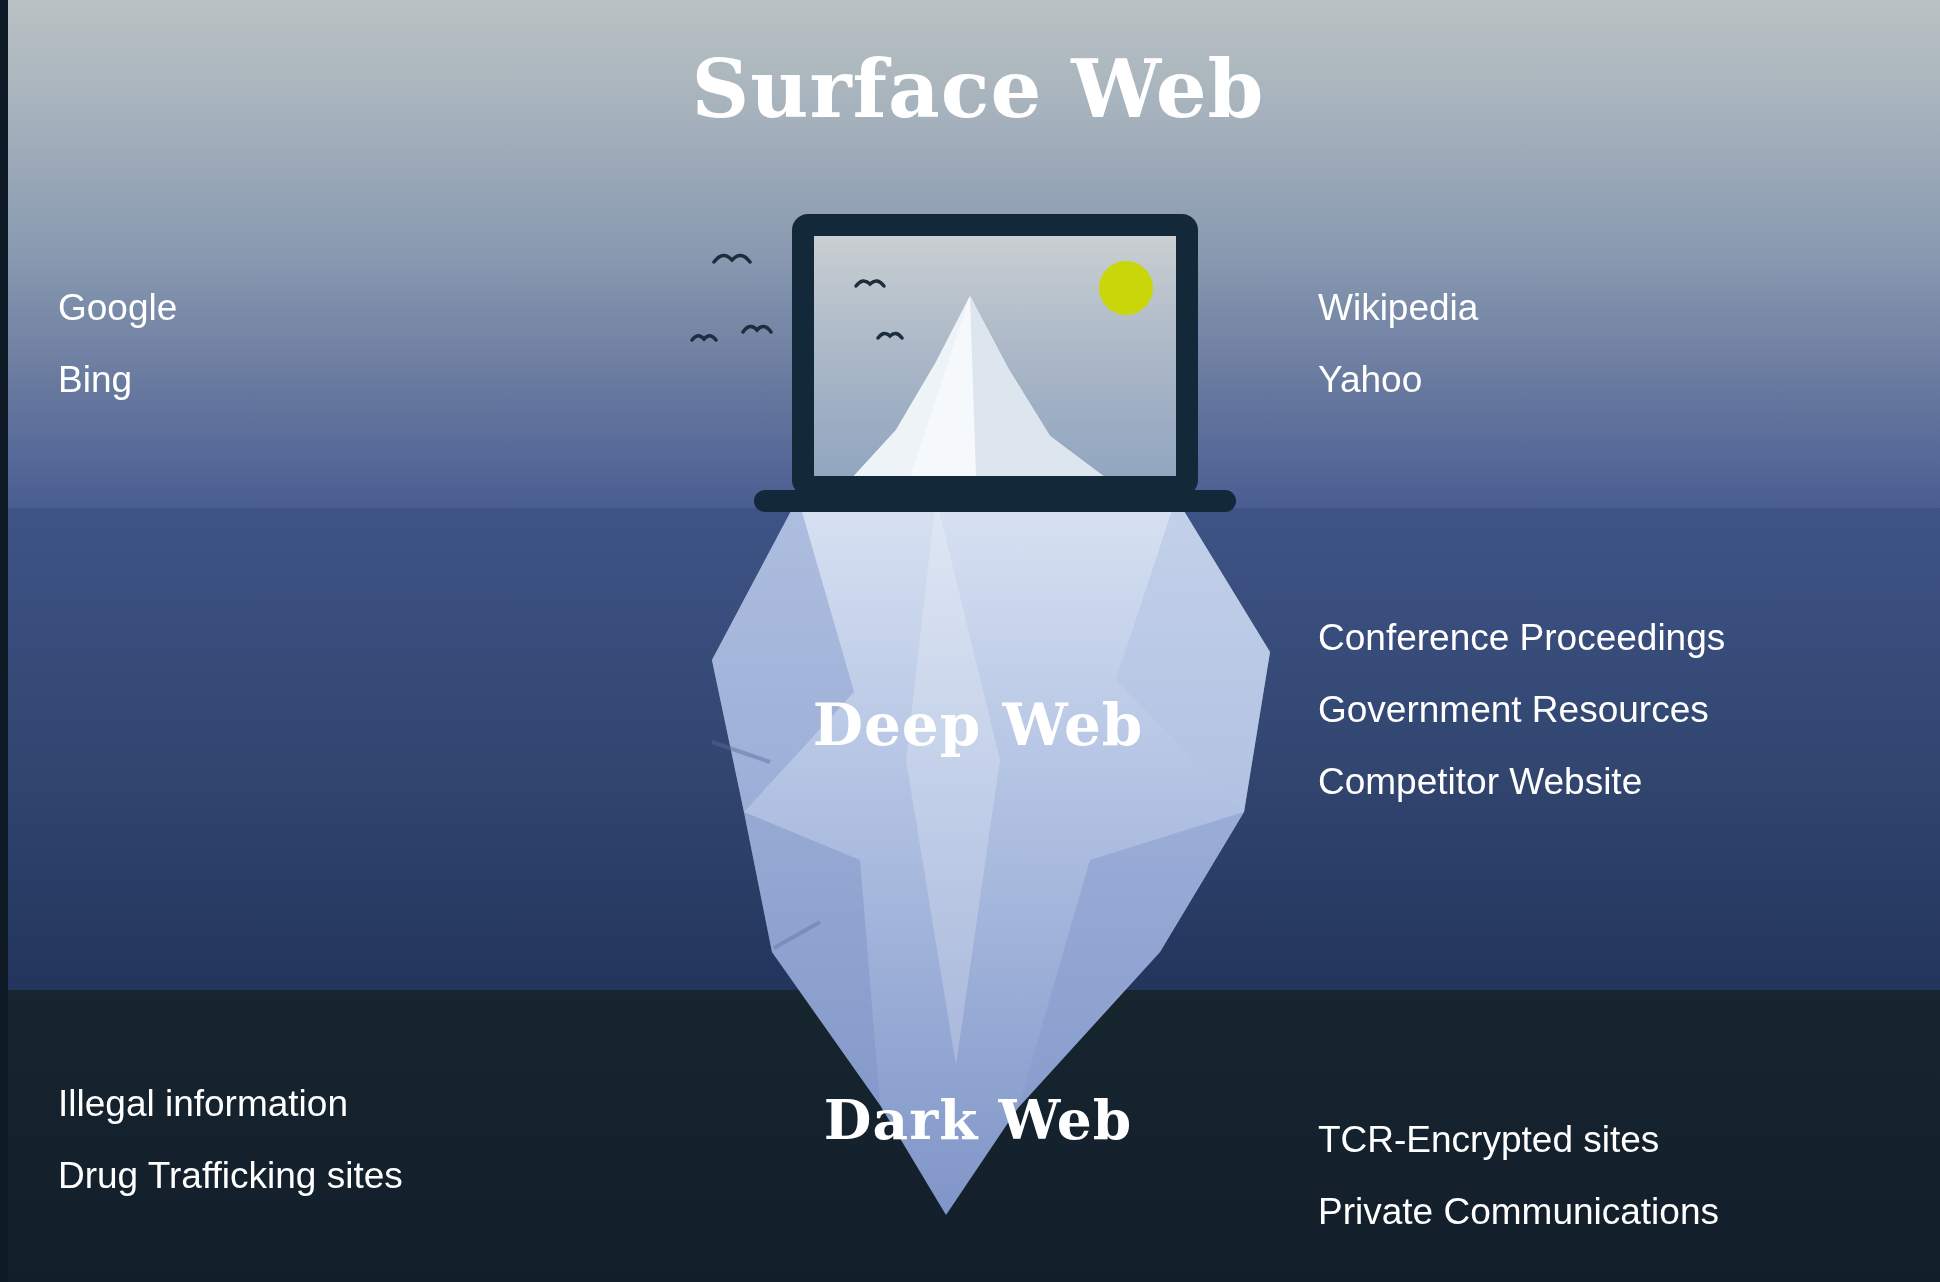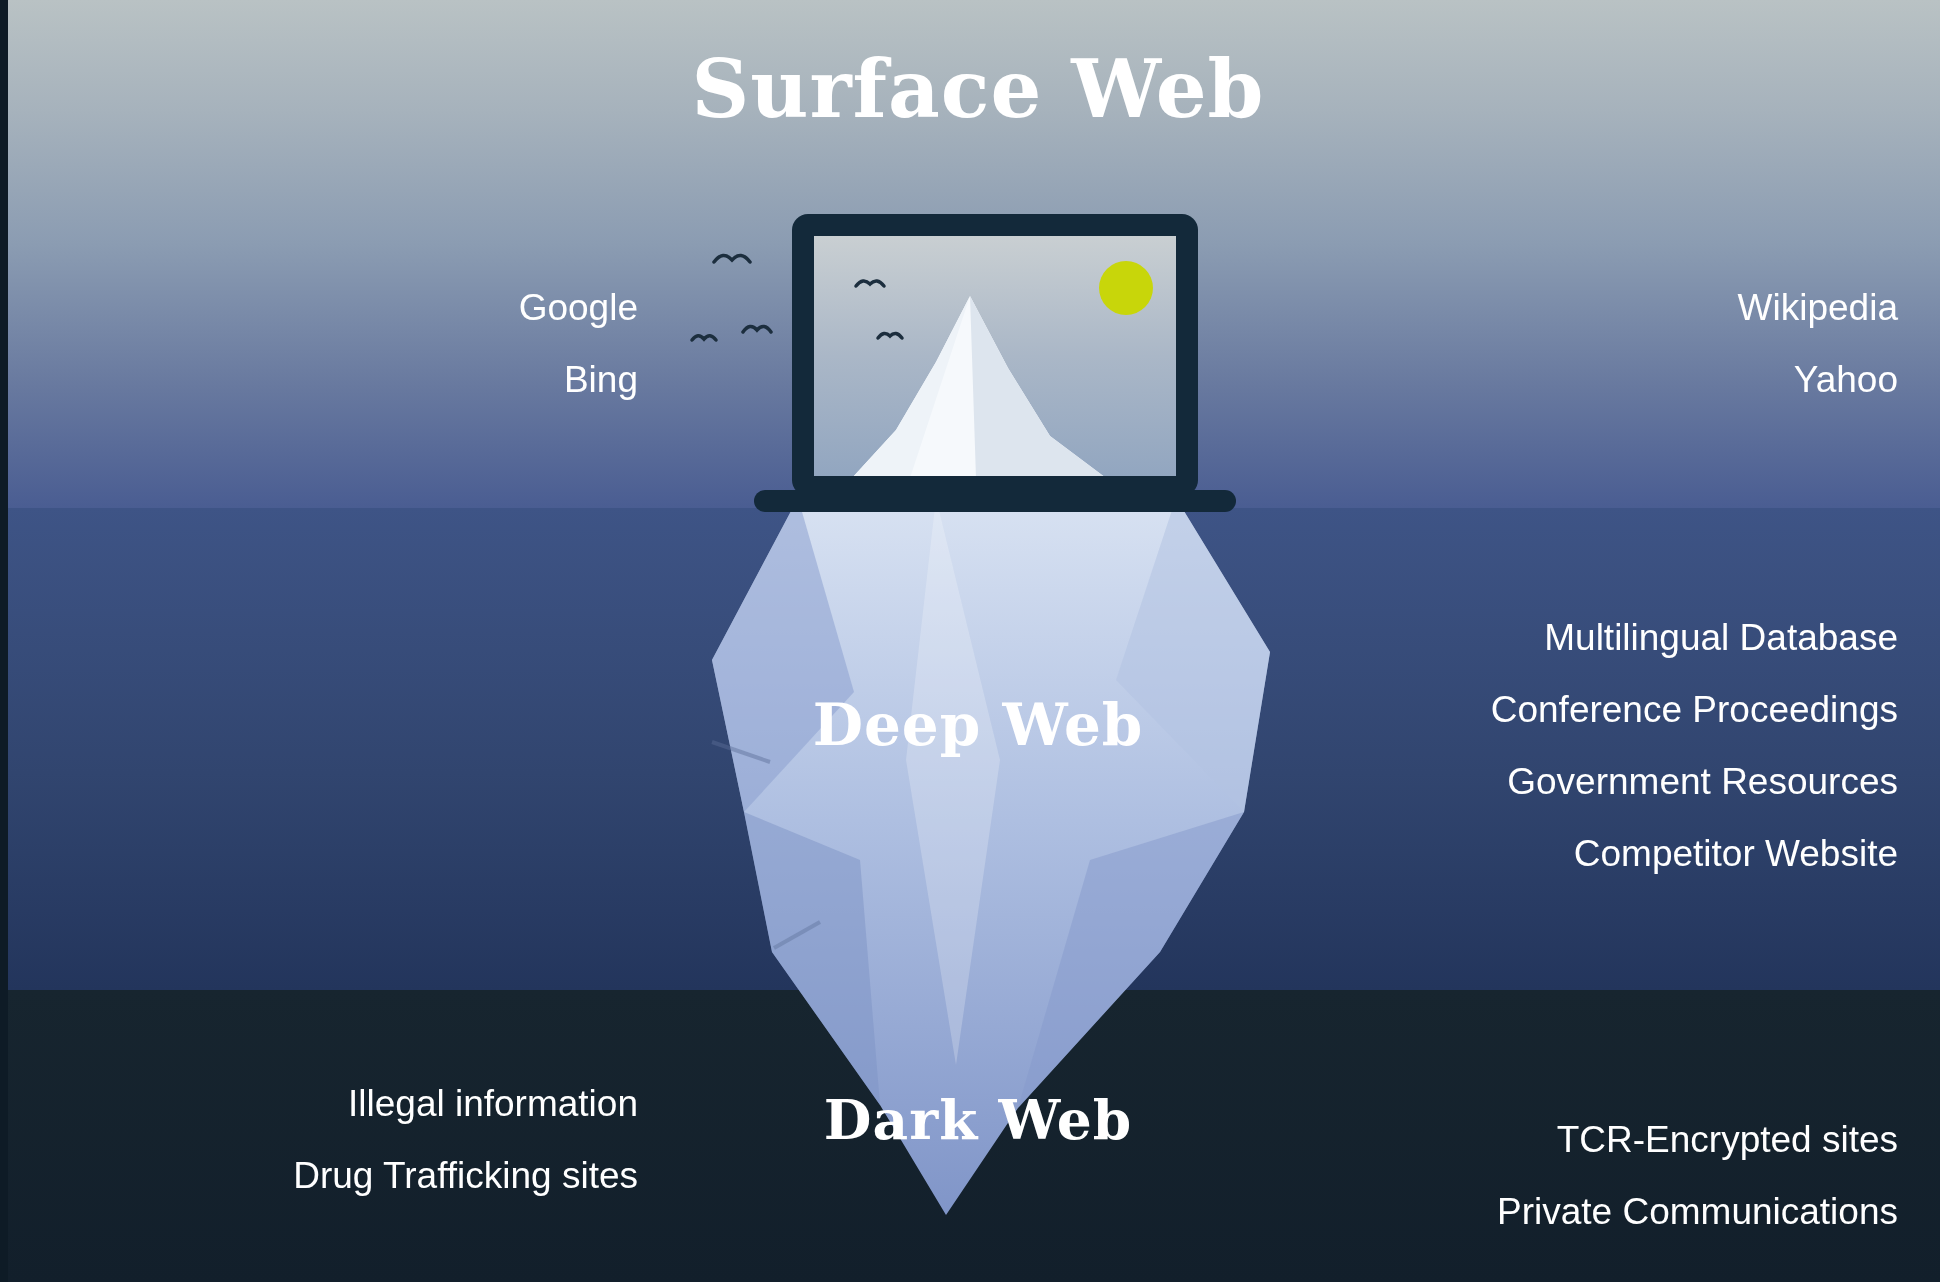--- a/index.html
+++ b/index.html
@@ -36,21 +36,21 @@
     letter-spacing: 1px;
   }
   .title-surface { top: 42px;  font-size: 80px; }
   .title-deep    { top: 691px; font-size: 58px; }
   .title-dark    { top: 1087px; font-size: 55px; }
   
   .col {
     position: absolute;
     display: flex;
     flex-direction: column;
-    align-items: flex-end;
+    align-items: flex-start;
     gap: 28px;
     color: #ffffff;
   }
   .col-left  { left: 50px;  width: 580px; }
   .col-right { left: 1310px; width: 580px; }
   .item {
     display: block;
     font-size: 37px;
     line-height: 44px;
     font-weight: 500;
@@ -124,21 +124,20 @@
     <span class="item">Google</span>
     <span class="item">Bing</span>
   </div>
   <div class="col col-right" style="top:286px">
     <span class="item">Wikipedia</span>
     <span class="item">Yahoo</span>
   </div>
 
   <div class="title title-deep">Deep Web</div>
   <div class="col col-right" style="top:616px">
-    <span class="item">Multilingual Database</span>
     <span class="item">Conference Proceedings</span>
     <span class="item">Government Resources</span>
     <span class="item">Competitor Website</span>
   </div>
 
   <div class="title title-dark">Dark Web</div>
   <div class="col col-left" style="top:1082px">
     <span class="item">Illegal information</span>
     <span class="item">Drug Trafficking sites</span>
   </div>

